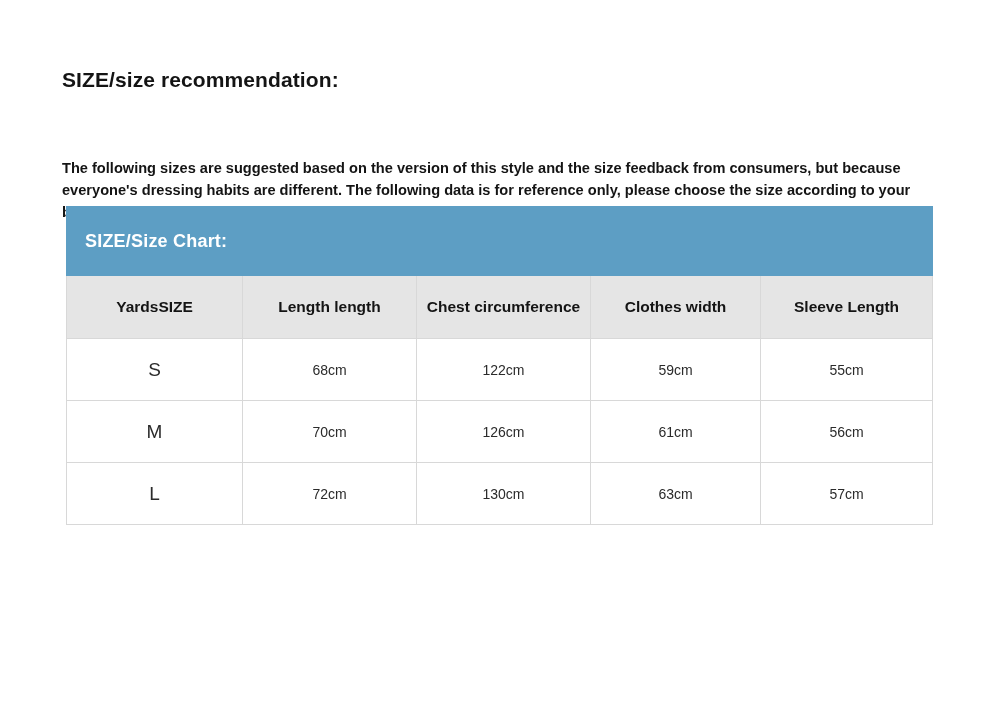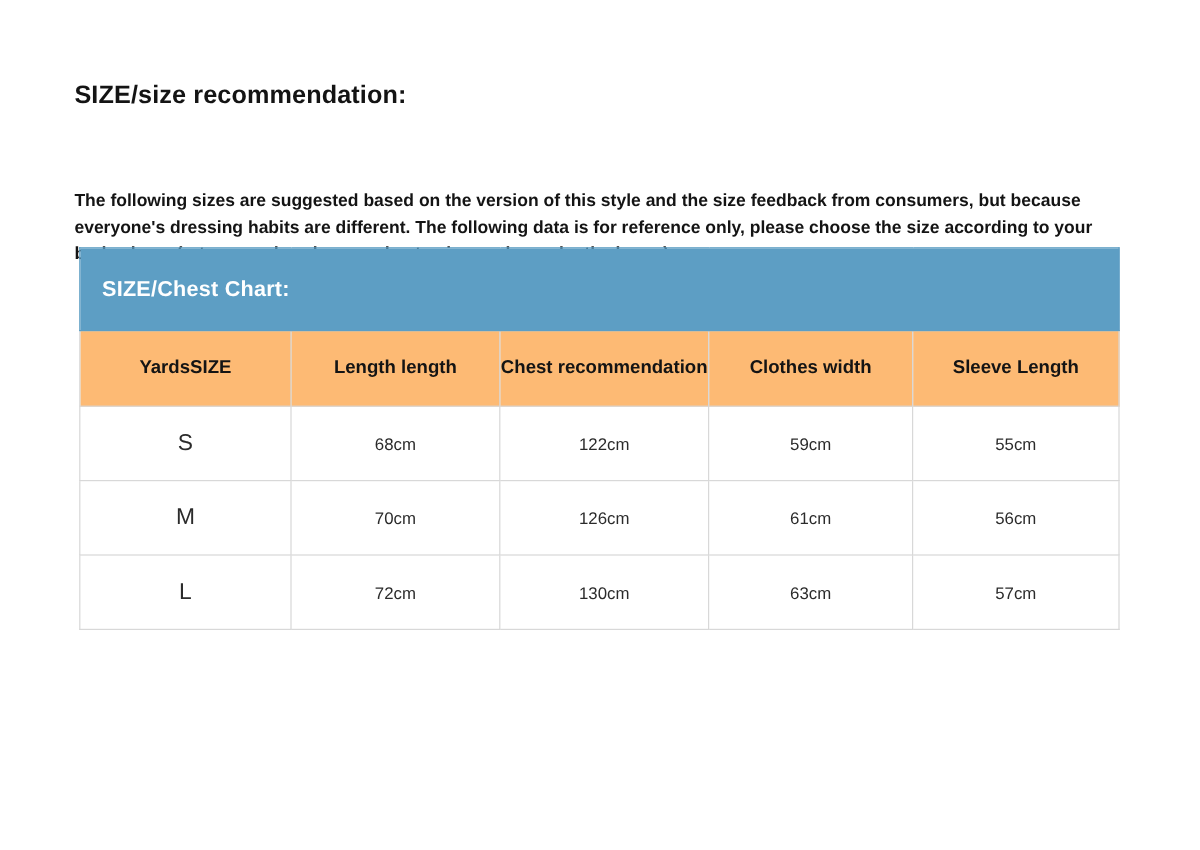--- a/index.html
+++ b/index.html
@@ -69,21 +69,21 @@
     padding-left: 18px;
     letter-spacing: 0.2px;
   }
   thead th {
     height: 62px;
     font-size: 15.5px;
     font-weight: bold;
     text-align: center;
     vertical-align: middle;
     color: #141414;
-    background: #fdba74;
+    background: #e5e5e5;
     line-height: 1.28;
     padding: 0 6px;
   }
   tbody td {
     height: 61px;
     font-size: 14px;
     text-align: center;
     vertical-align: middle;
     color: #2b2b2b;
     font-weight: normal;
@@ -112,27 +112,27 @@
       <colgroup>
         <col class="c0">
           <col class="c1">
           <col class="c2">
           <col class="c3">
           <col class="c4">
       </colgroup>
       <thead>
         <tr>
           <td class="banner-cell" colspan="5">
-            <div class="banner-text">SIZE/Chest Chart:</div>
+            <div class="banner-text">SIZE/Size Chart:</div>
           </td>
         </tr>
         <tr>
           <th>YardsSIZE</th>
           <th>Length length</th>
-          <th>Chest recommendation</th>
+          <th>Chest circumference</th>
           <th>Clothes width</th>
           <th>Sleeve Length</th>
         </tr>
       </thead>
       <tbody>
         <tr>
           <td class="size-label">S</td>
           <td>68cm</td>
           <td>122cm</td>
           <td>59cm</td>

